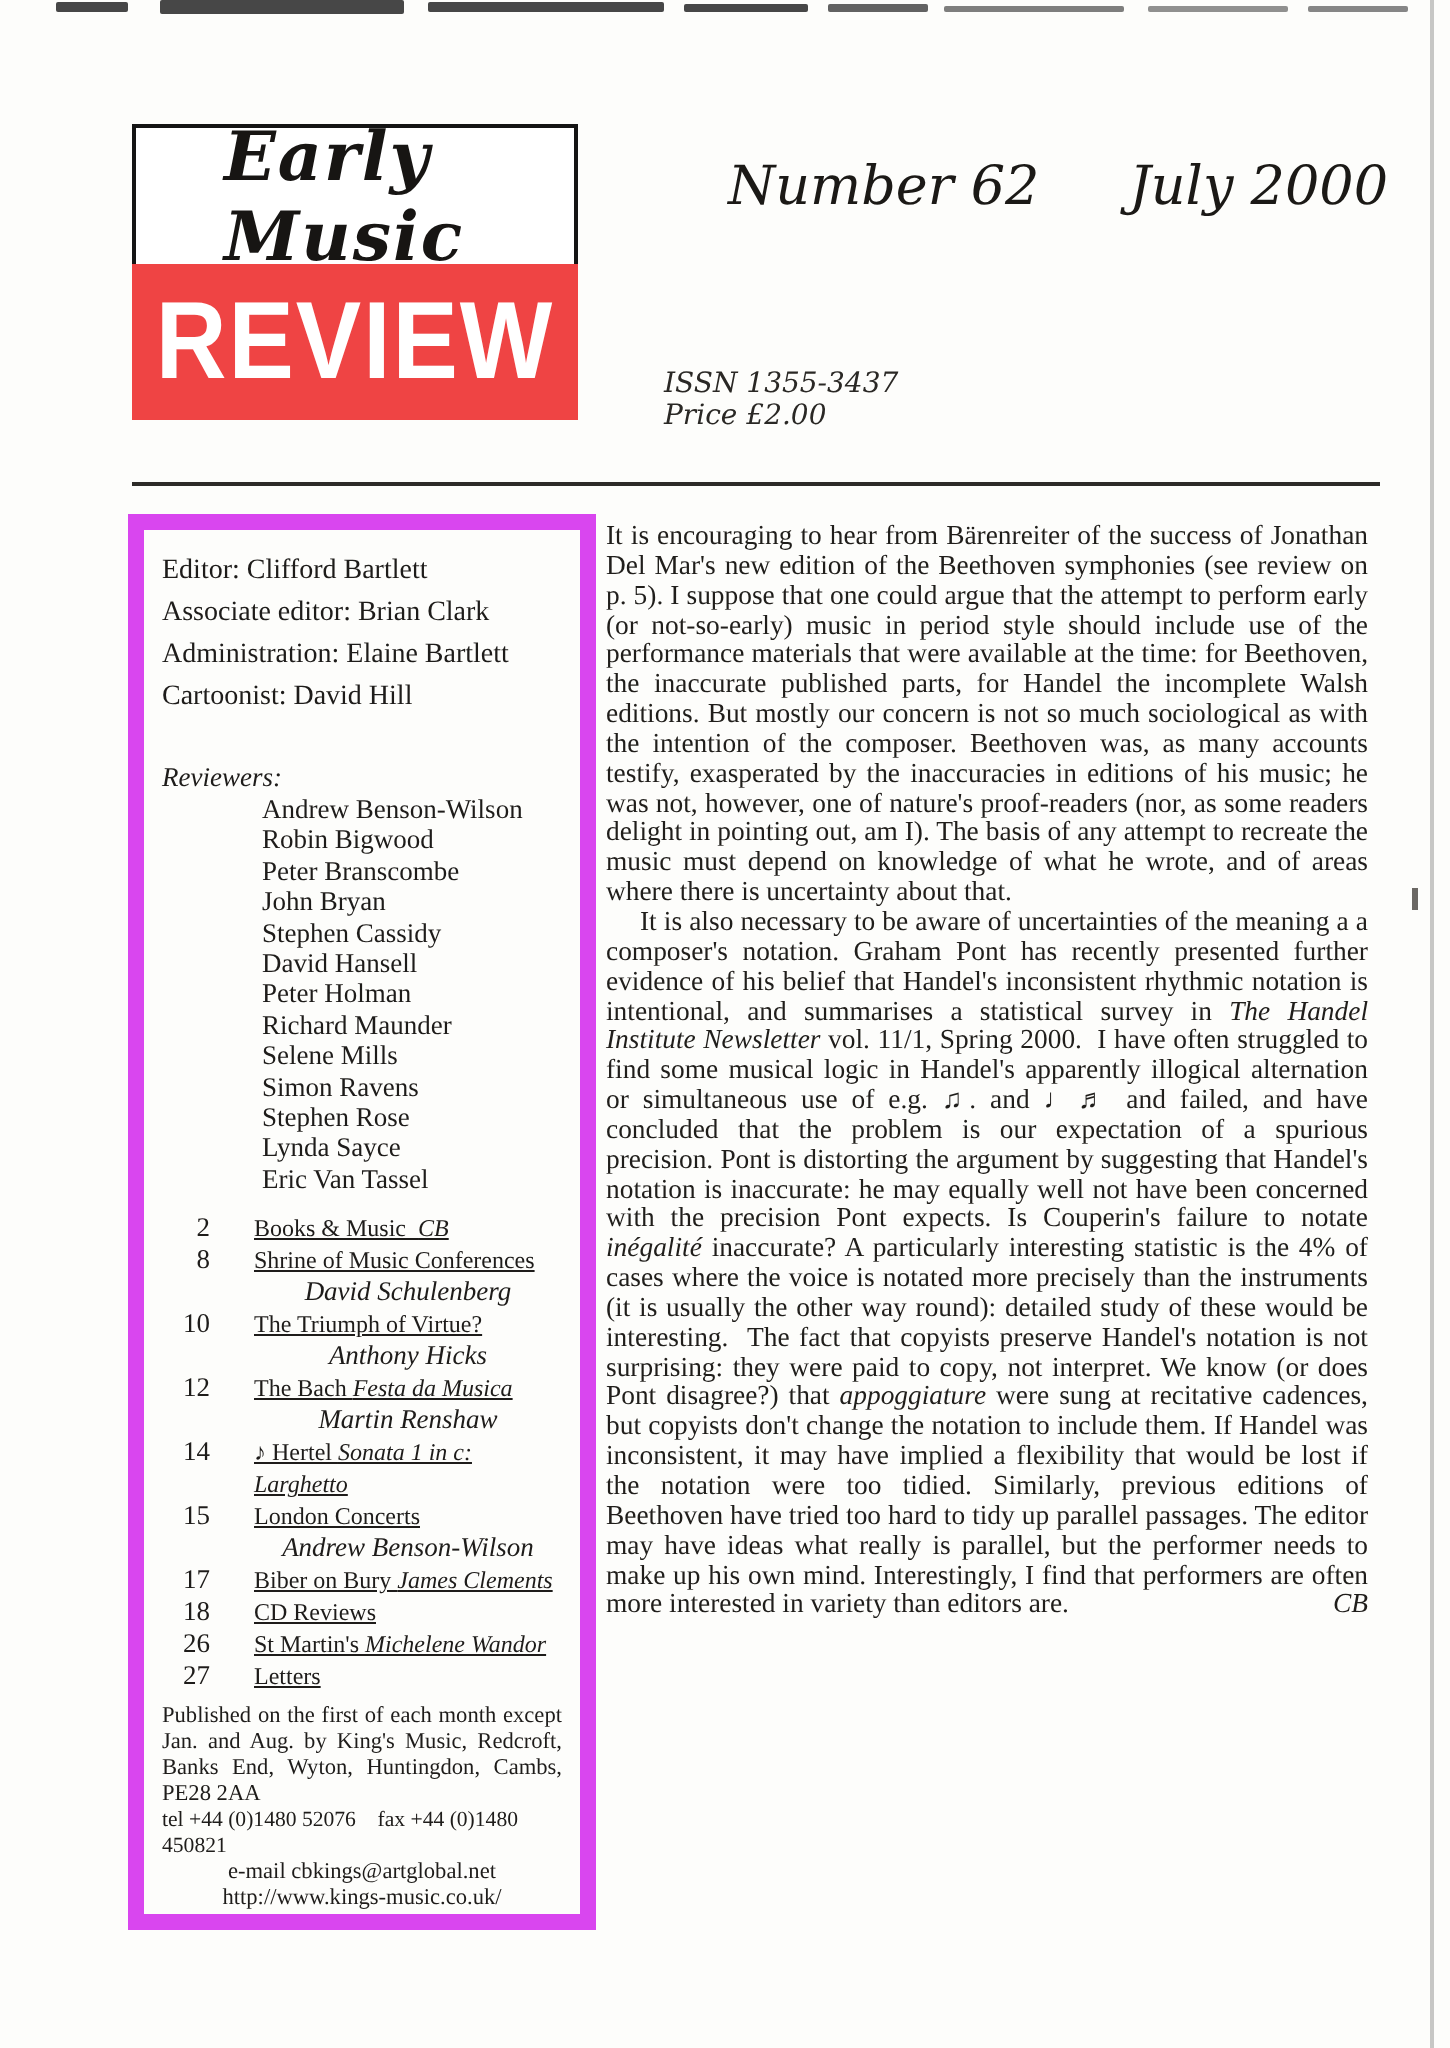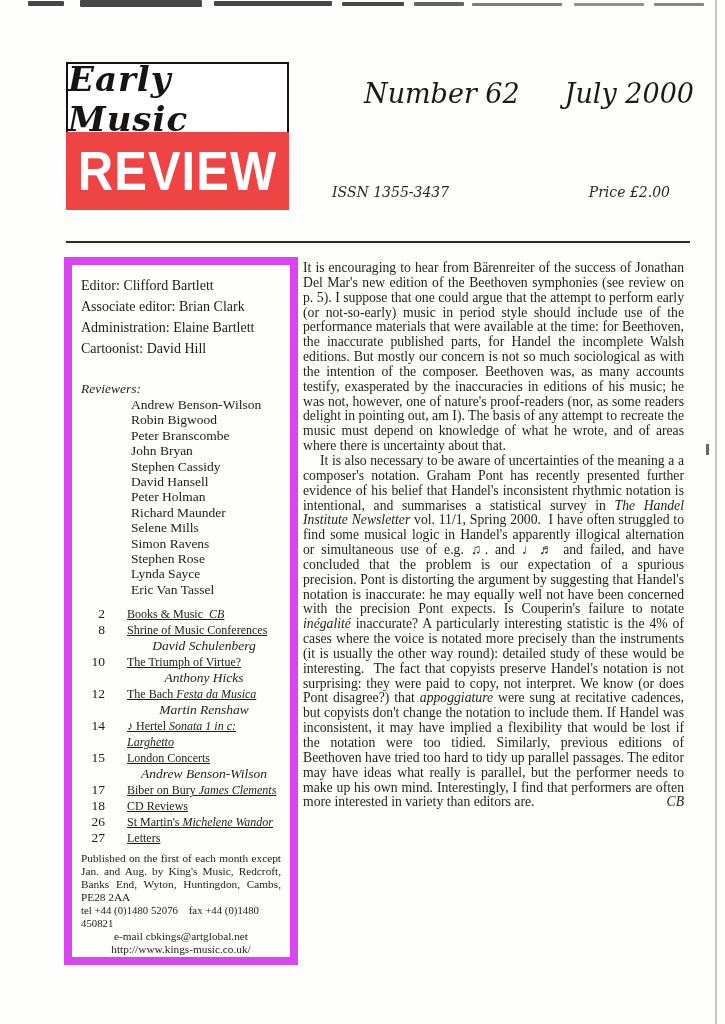--- a/index.html
+++ b/index.html
@@ -11,21 +11,21 @@
     font-family:"Liberation Serif", "DejaVu Serif", serif;
     overflow:hidden;
   }
   
   .dash { position:absolute; background:#474747; border-radius:1px; }
   .edge-line { position:absolute; top:0; bottom:0; right:8px; width:2px; background:#c7c7c5; }
   .margin-tick { position:absolute; left:706px; top:444px; width:3px; height:11px; background:#6b6864; }
   
   .masthead-box {
     position:absolute; left:66px; top:62px; width:223px; height:148px;
-    border:2px solid #141414; background:#fff;
+    border:2px solid #141414; background:#fff;padding-left:44px;
   }
   .masthead-script {
     height:70px; display:flex; align-items:center; justify-content:center;
     font-family:"DejaVu Serif", serif; font-style:italic; font-weight:600;
     font-size:34px; letter-spacing:1px; color:#171513;
   }
   .masthead-bar {
     position:absolute; left:-2px; right:-2px; bottom:-2px; height:78px;
     background:#ef4444; display:flex; align-items:center; justify-content:center;
   }
@@ -37,21 +37,21 @@
   .issue-row {
     position:absolute; left:340px; top:78px; width:330px;
     display:flex; justify-content:space-between;
     font-family:"DejaVu Serif", serif; font-style:italic;
     font-size:27px; color:#1b1916;margin-left:24px;
   }
   .issn-row {
     position:absolute; left:332px; top:184px; width:338px;
     display:flex; justify-content:space-between;
     font-family:"DejaVu Serif", serif; font-style:italic;
-    font-size:14px; color:#2a2825;
+    font-size:14px; color:#2a2825;flex-direction:column;
   }
   .top-rule { position:absolute; left:66px; top:241px; width:624px; height:2px; background:#2d2b28; }
   
   .info-box {
     position:absolute; left:64px; top:257px; width:234px; height:708px;
     border:8px solid #d946ef; padding:10px 9px 6px 9px; overflow:hidden;
   }
   .staff-line { font-size:14px; line-height:21px; }
   .reviewers-label { font-style:italic; font-size:13.5px; line-height:16px; margin-top:22px; }
   .rev-name { margin-left:50px; font-size:13.5px; line-height:15.4px; }

